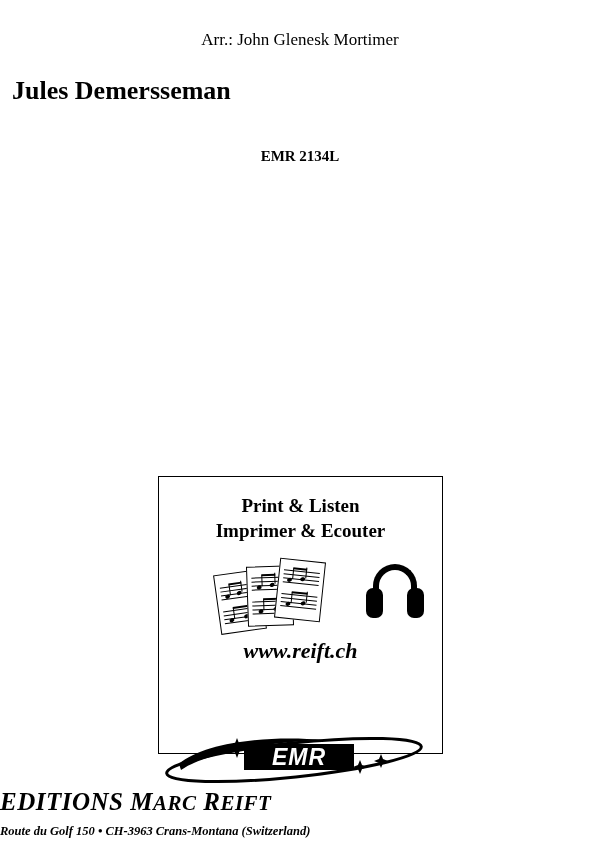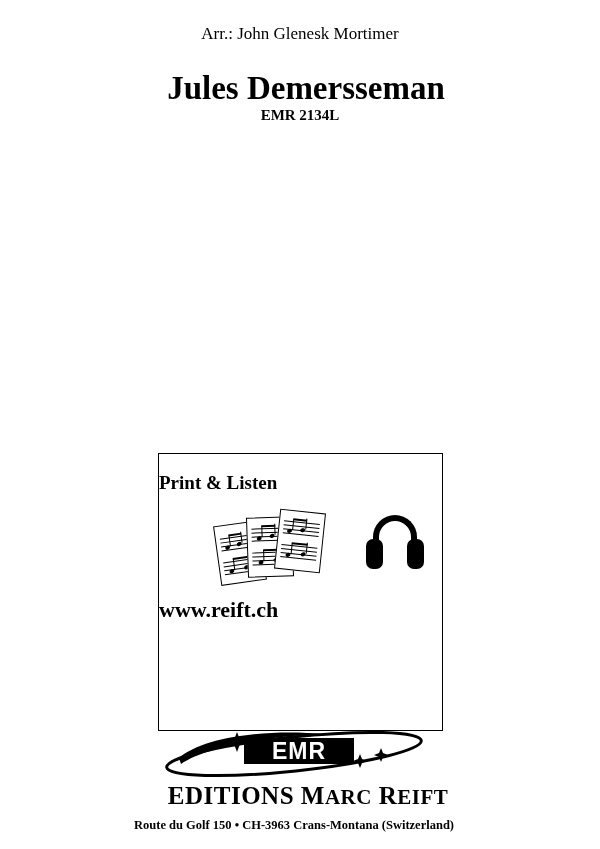--- a/index.html
+++ b/index.html
@@ -48,58 +48,60 @@
     top: 2px;
   }
   .clef-treble {
     font-size: 30px;
     position: relative;
     top: 4px;
   }
   .arranger {
     text-align: center;
     font-size: 17px;
-    margin-top: 24px;
+    margin-top: 30px;
   }
   .composer {
-    text-align: center;
-    font-size: 33px;
+    text-align: left;
+    font-size: 26px;
     font-weight: bold;
     margin-top: 26px;
     padding-left: 12px;
   }
   .catalog {
     text-align: center;
     font-size: 15px;
     font-weight: bold;
+    margin-top: 42px;
   }
 
   
   .pl-box {
     position: absolute;
     left: 158px;
-    top: 429px;
+    top: 446px;
     width: 285px;
     height: 278px;
     border: 1px solid #000000;
     box-sizing: border-box;
+    text-align: center;
   }
   .pl-line {
     font-weight: bold;
     font-size: 19px;
     line-height: 1.33;
     margin: 0;
   }
   .pl-lines {
     margin-top: 16px;
   }
   .pl-url {
     font-weight: bold;
     font-size: 22px;
-    margin-top: 8px;
+    font-style: italic;
   }
   .pl-graphics {
     height: 86px;
     position: relative;
     margin-top: 8px;
   }
   .sheets {
     position: absolute;
     left: 58px;
     top: 6px;
@@ -167,34 +169,34 @@
   }
   .hp-cup.left { left: 0px; }
   .hp-cup.right { right: 0px; }
 
   
   .logo-wrap {
     position: absolute;
     left: 0;
     right: 12px;
     top: 700px;
-    text-align: center;
+    text-align: left;
+    font-style: italic;
   }
   .emr-logo {
     position: relative;
     width: 290px;
     height: 56px;
     margin: 0 auto;
   }
   .publisher {
     font-size: 25px;
     font-weight: bold;
     letter-spacing: 0.5px;
     margin-top: 2px;
-    padding-left: 28px;
   }
   .publisher .small {
     font-size: 21px;
   }
   .addr {
     font-size: 12.5px;
     font-weight: bold;
     margin-top: 6px;
     line-height: 1.45;
   }
@@ -208,20 +210,21 @@
 
   <div class="arranger">Arr.: John Glenesk Mortimer</div>
 
   <div class="composer">Jules Demersseman</div>
 
   <div class="catalog">EMR 2134L</div>
 
   <div class="pl-box">
     <div class="pl-lines">
       <div class="pl-line">Print &amp; Listen</div>
+      <div class="pl-line">Imprimer &amp; Ecouter</div>
     </div>
 
     <div class="pl-graphics">
       <div class="sheets">
         <div class="sheet" style="left:0px; top:14px; transform:rotate(-8deg);">
           <div class="ln" style="top:12px;"></div>
             <div class="ln" style="top:16px;"></div>
             <div class="ln" style="top:20px;"></div>
             <div class="ln" style="top:24px;"></div>
           <div class="ln" style="top:36px;"></div>

